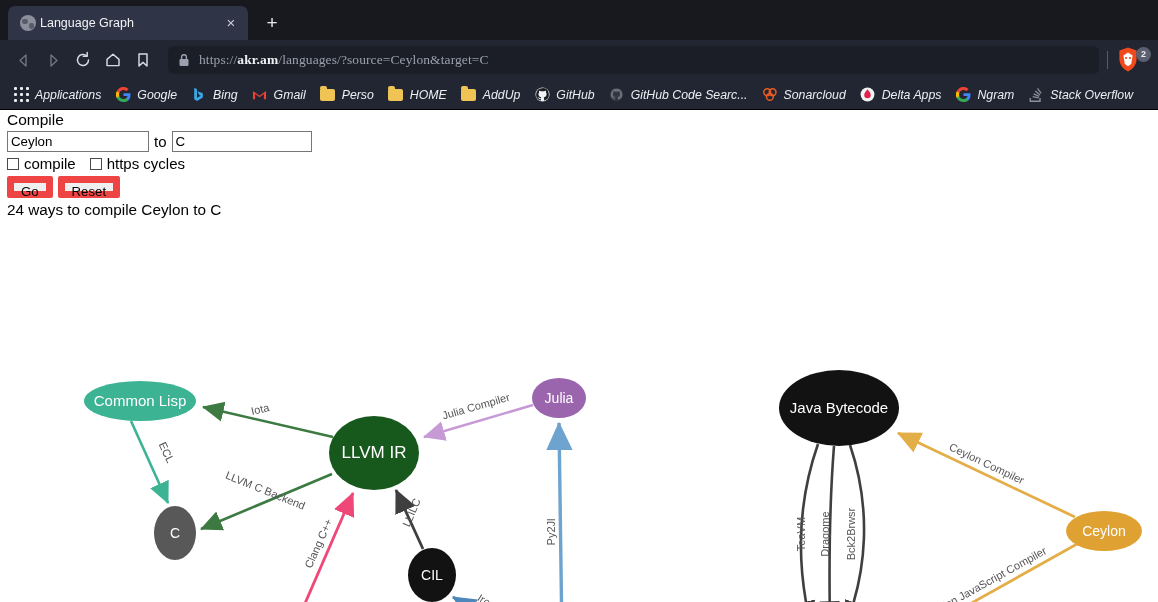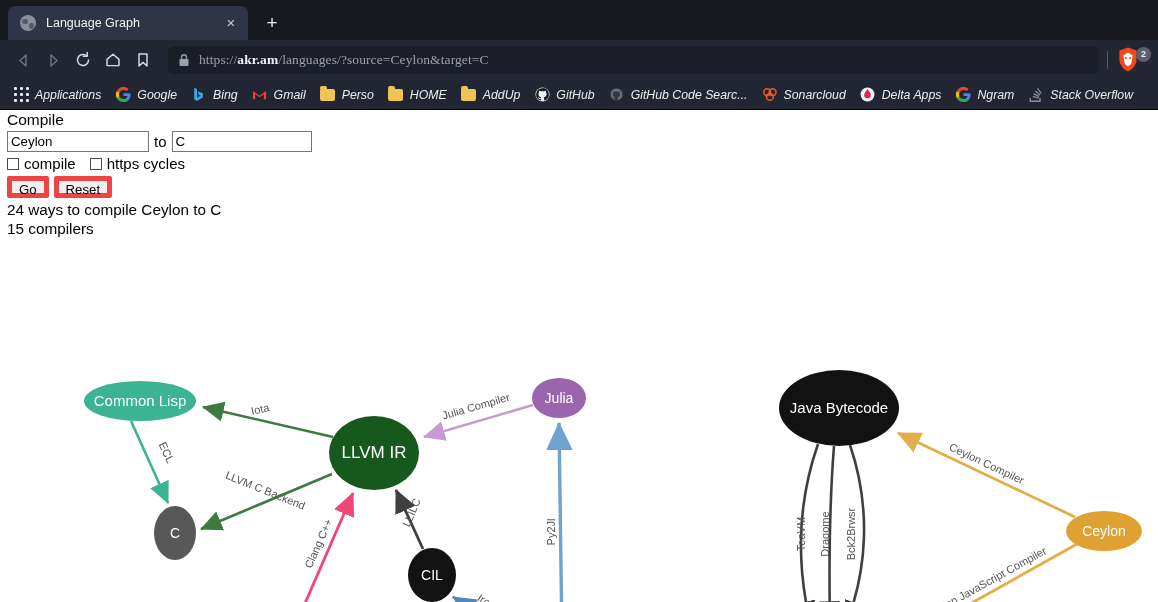--- a/index.html
+++ b/index.html
@@ -57,21 +57,21 @@
     position: absolute;
     left: 9px; top: 8px;
     width: 5px; height: 6px;
     background: #575c6b;
     border-radius: 40%;
   }
   .tab-title {
     flex: 1 1 auto;
     color: #f2f3f5;
     font-size: 12.5px;
-    margin-left: 10px;
+    margin-left: 4px;
     white-space: nowrap;
     overflow: hidden;
     text-overflow: ellipsis;
   }
   .tab-close {
     width: 18px; height: 18px;
     color: #c9ccd4;
     font-size: 15px;
     line-height: 17px;
     text-align: center;
@@ -231,21 +231,21 @@
     display: inline-block;
     margin-right: 5px;
     flex: 0 0 auto;
   }
   .chk-group { display: flex; align-items: center; margin-right: 14px; }
   .row-buttons { display: flex; gap: 5px; margin-bottom: 2px; }
   .btn {
     font-family: "Liberation Sans", sans-serif;
     font-size: 13.2px;
     background: #efefef;
-    border: 5px solid #ef4444;
+    border: 7px solid #ef4444;
     border-radius: 2px;
     padding: 1px 7px;
     color: #000;
     height: 22px;
   }
   .status-line { font-size: 15.3px; line-height: 19px; }
 
   
   #graph { position: absolute; left: 0; top: 0; }
   .node-label {
@@ -482,21 +482,20 @@
         <span>https cycles</span>
       </span>
     </div>
 
     <div class="row-buttons">
       <button class="btn">Go</button>
       <button class="btn">Reset</button>
     </div>
 
     <div class="status-line">24 ways to compile Ceylon to C</div>
-    <div class="status-line">15 compilers</div>
   </div>
 
   <svg id="graph" width="1158" height="493">
     <defs>
       <marker id="ah-green" markerWidth="9" markerHeight="9" refX="8" refY="4.5" orient="auto">
           <path d="M0,0.6 L8.4,4.5 L0,8.4 Z" fill="#3c7a42"></path>
         </marker>
       <marker id="ah-teal" markerWidth="9" markerHeight="9" refX="8" refY="4.5" orient="auto">
           <path d="M0,0.6 L8.4,4.5 L0,8.4 Z" fill="#3cb393"></path>
         </marker>

